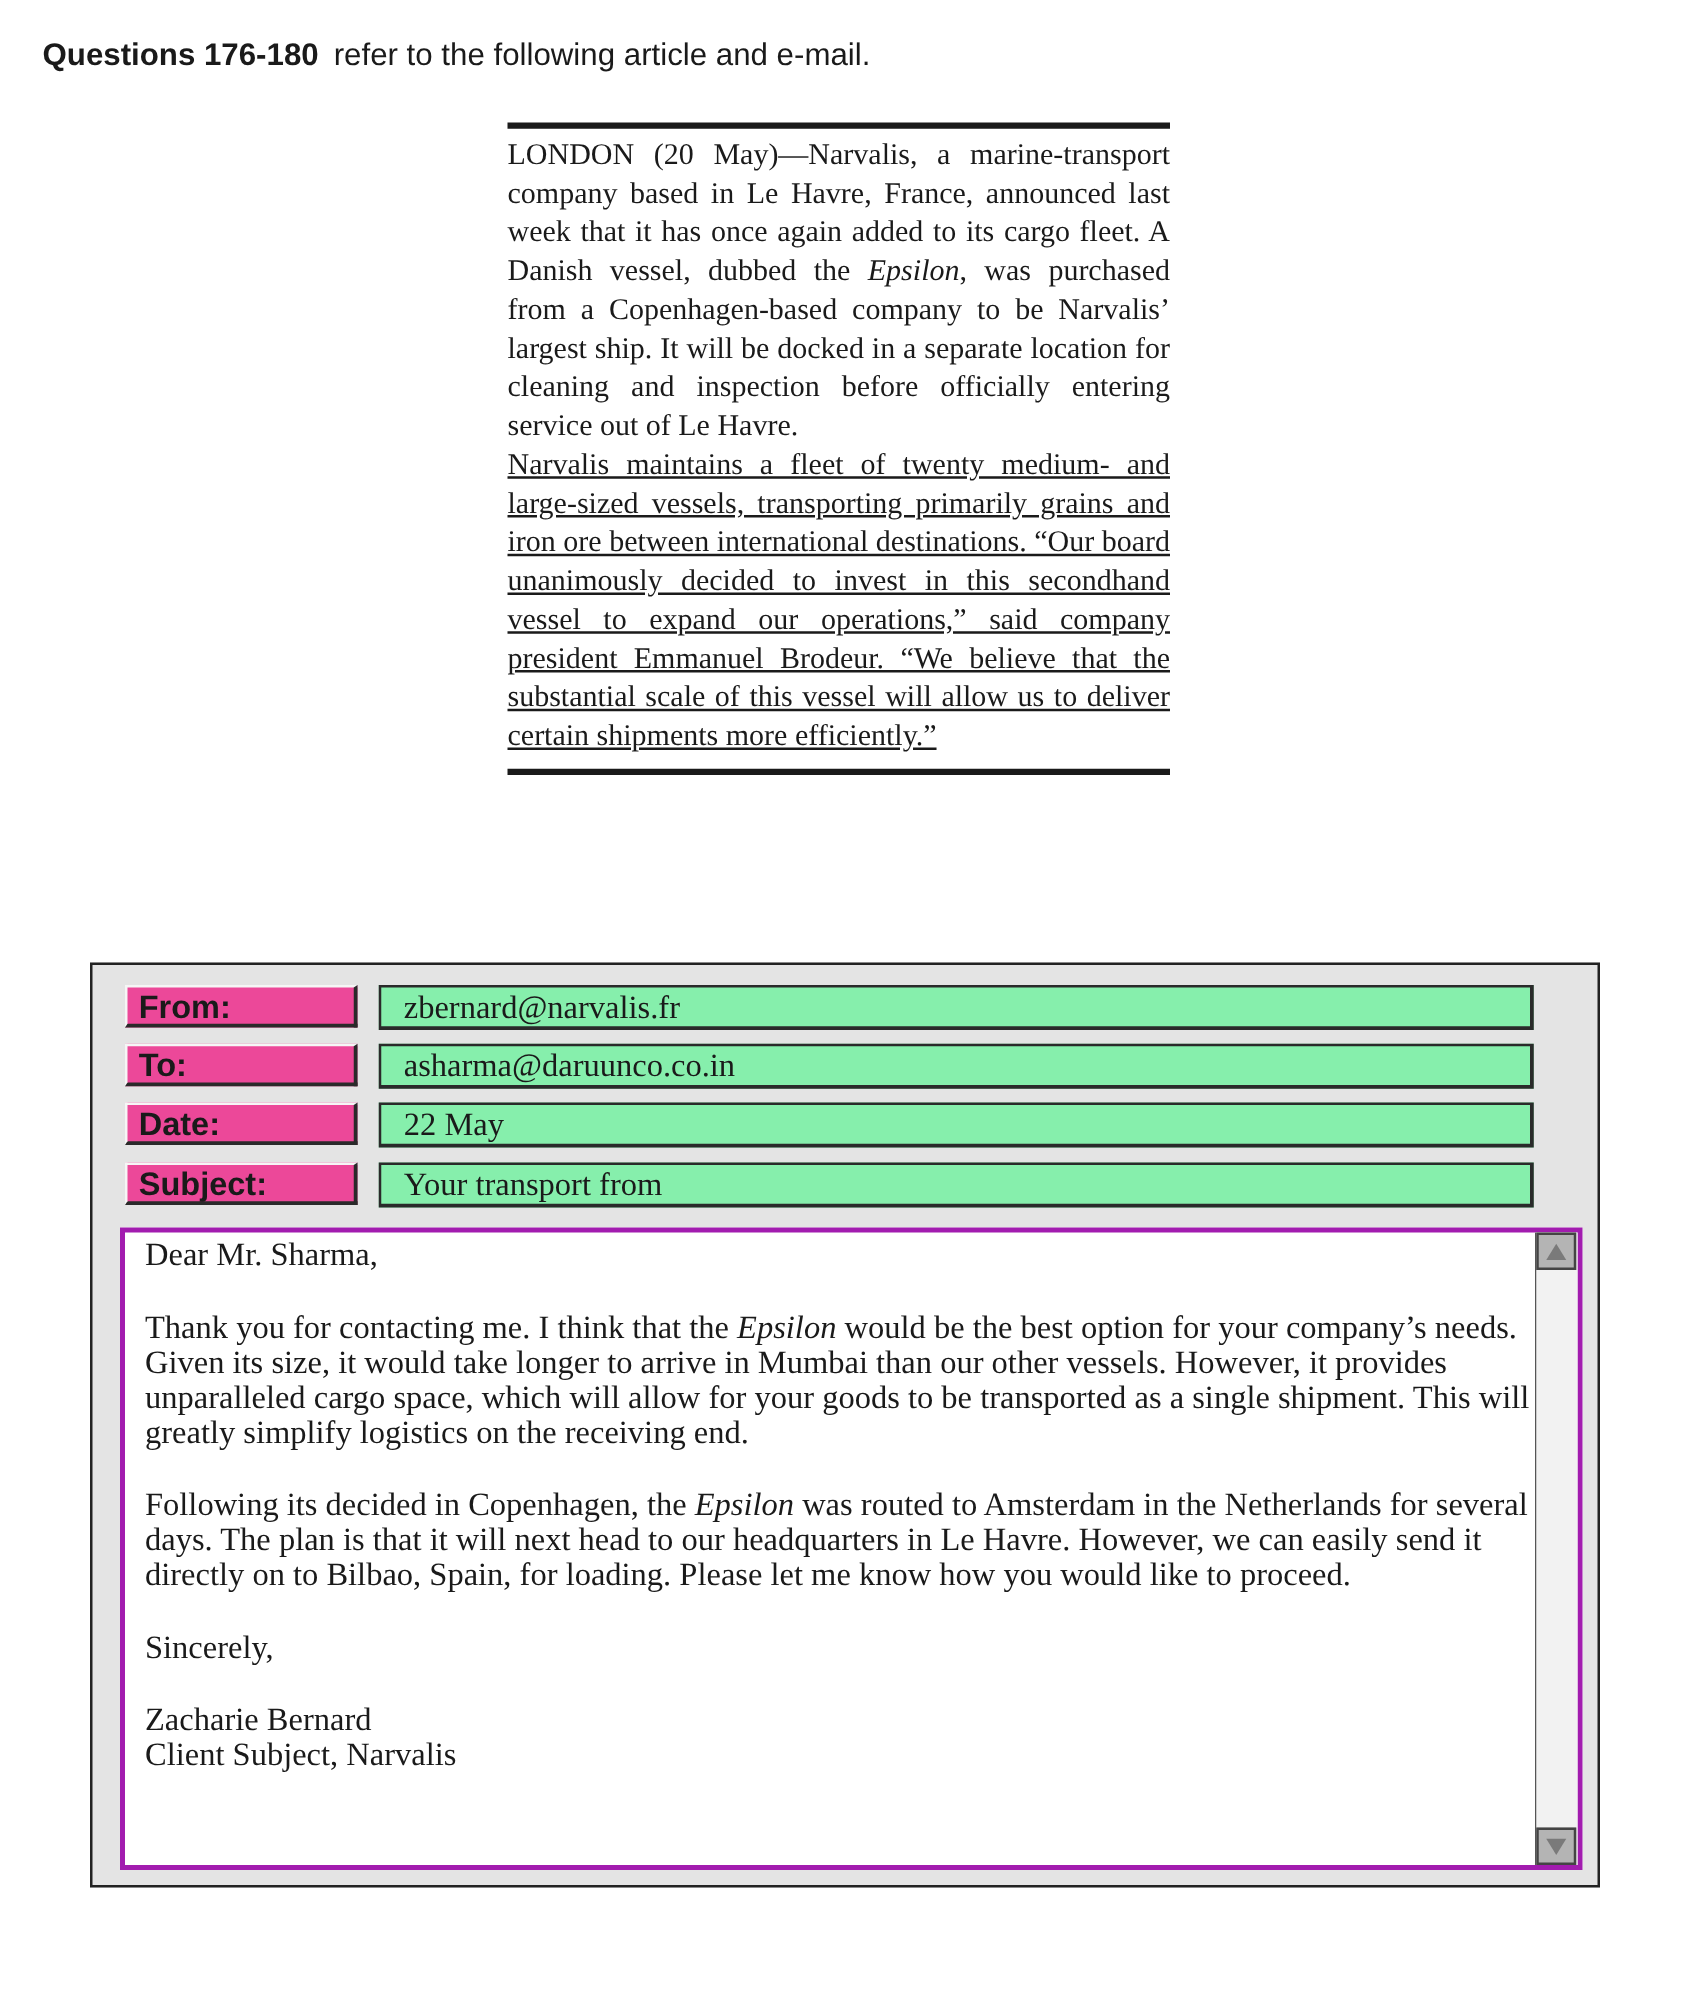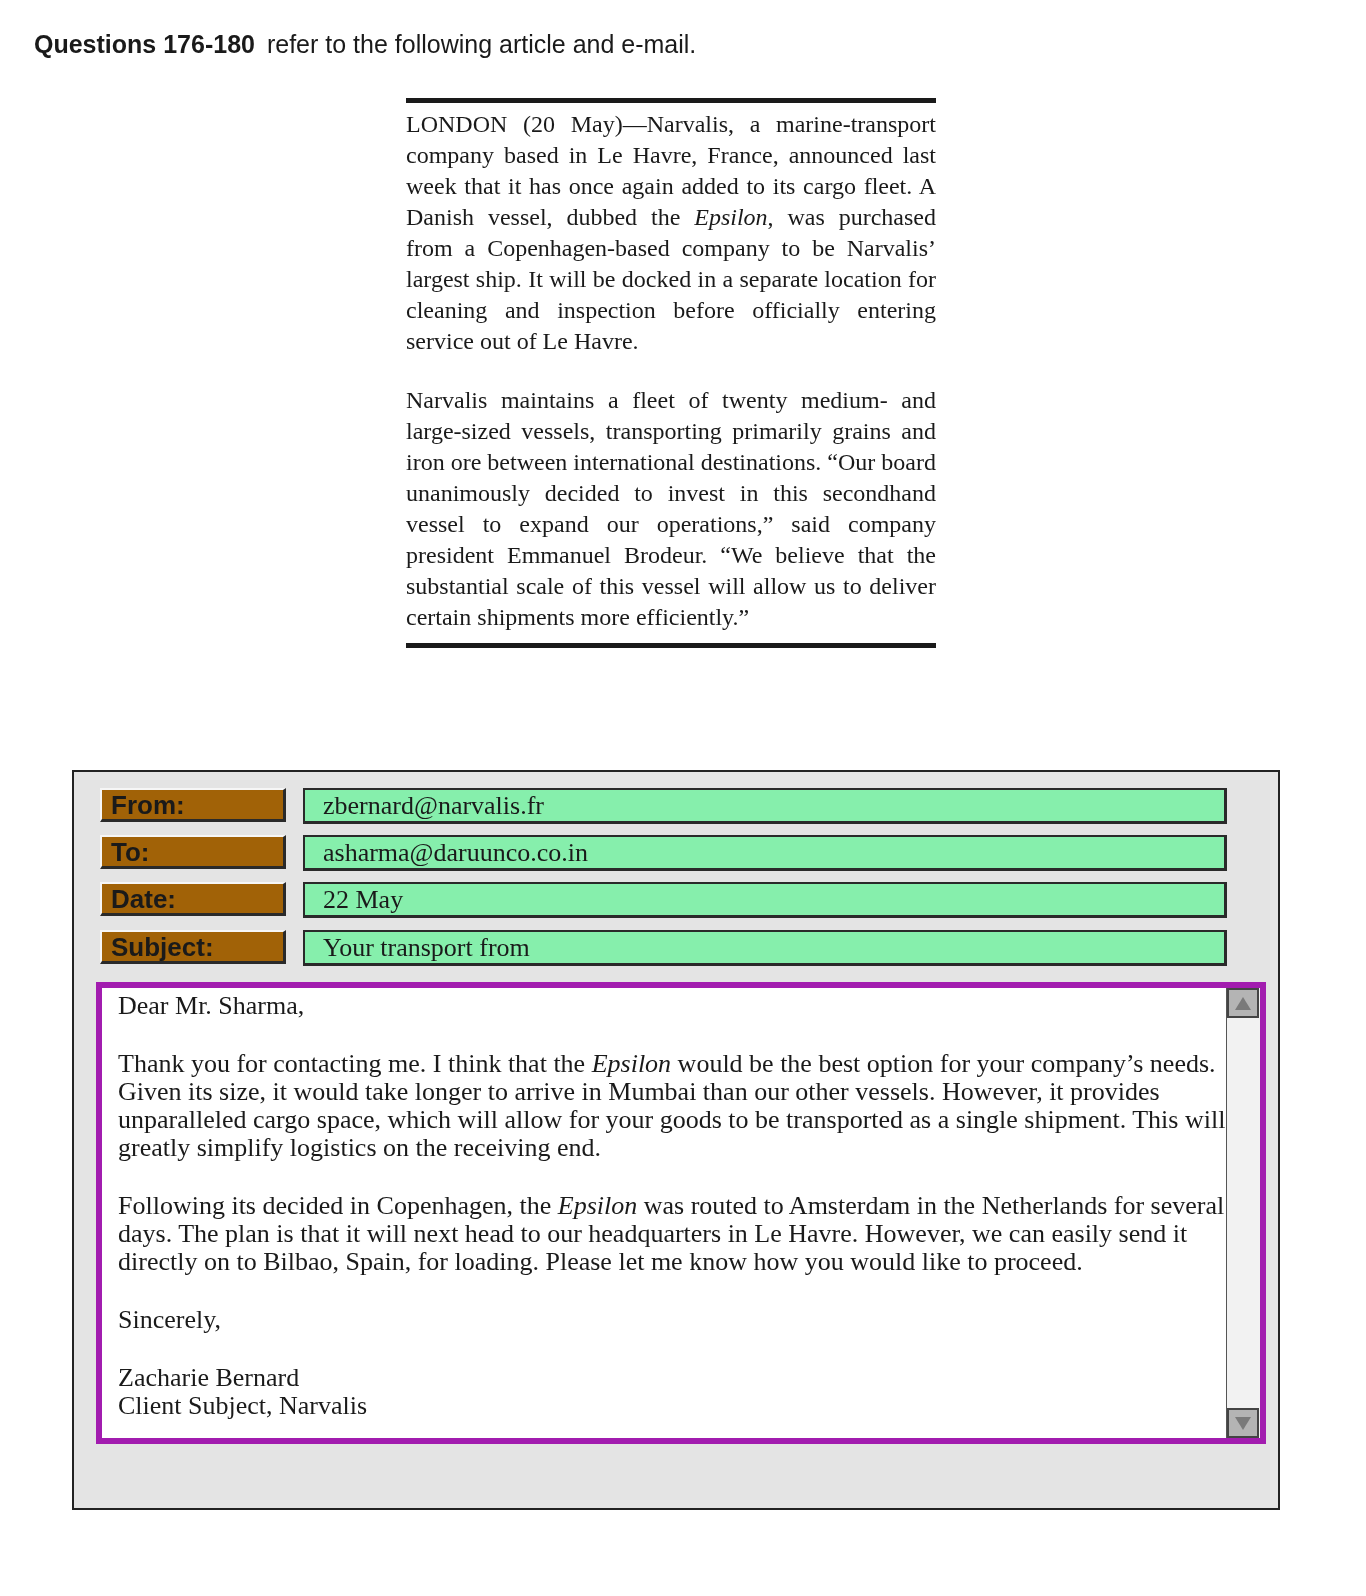--- a/index.html
+++ b/index.html
@@ -6,30 +6,30 @@
   body { width:1366px; height:1596px; position:relative; overflow:hidden; color:#1a1a1a; }
   .directions { position:absolute; left:34px; top:30px; font-family:"Liberation Sans", sans-serif; font-size:25px; white-space:nowrap; }
   .directions .qnum { font-weight:bold; }
   .directions .qtext { margin-left:12px; }
 
   .article { position:absolute; left:406px; top:98px; width:530px; }
   .article .rule { height:5px; background:#1a1a1a; }
   .article .rule.top { margin-bottom:6px; }
   .article .rule.bottom { margin-top:10px; }
   .article p { margin:0; font-family:"Liberation Serif", serif; font-size:24px; line-height:31px; text-align:justify; }
-  .article p + p { margin-top:28px; }
+  .article p + p { margin-top:0;text-decoration:underline; }
 
   .email { position:absolute; left:72px; top:770px; width:1208px; height:740px; background:#e4e4e4; border:2px solid #222; box-sizing:border-box; }
   .hdr-row { position:absolute; left:26px; height:38px; width:1130px; }
-  .hdr-label { position:absolute; left:0; top:0; width:186px; height:34px; background:#a16207;
+  .hdr-label { position:absolute; left:0; top:0; width:186px; height:34px; background:#ec4899;
     border-top:2px solid #f6f6f6; border-left:2px solid #f6f6f6; border-right:3px solid #2a2a2a; border-bottom:3px solid #2a2a2a;
     box-sizing:border-box; font-family:"Liberation Sans", sans-serif; font-weight:bold; font-size:26px; line-height:30px; padding-left:9px; }
   .hdr-value { position:absolute; left:203px; top:0; width:924px; height:36px; background:#86efac; border:2px solid #2a2a2a; border-bottom-width:3px; border-right-width:3px;
     box-sizing:border-box; font-family:"Liberation Serif", serif; font-size:26px; line-height:31px; padding-left:18px; }
-  .body-box { position:absolute; left:22px; top:210px; width:1170px; height:462px; background:#fff; border:6px solid #a21caf; box-sizing:border-box;padding-left:28px; }
+  .body-box { position:absolute; left:22px; top:210px; width:1170px; height:514px; background:#fff; border:4px solid #a21caf; box-sizing:border-box;padding-left:28px; }
   .body-text { position:absolute; left:16px; top:4px; width:1110px; font-family:"Liberation Serif", serif; font-size:26px; line-height:28px; }
   .body-text p { margin:0; }
   .body-text p.gap { margin-top:30px; }
   .scroll { position:absolute; right:0; top:0; width:34px; height:100%; background:#f2f2f2; border-left:1px solid #555; box-sizing:border-box; }
   .scroll-btn { position:absolute; left:0; width:32px; height:30px; background:#b4b4b4; border:2px solid #444; box-sizing:border-box; display:flex; align-items:center; justify-content:center; }
   .scroll-btn.up { top:0; }
   .scroll-btn.down { bottom:0; }
   .tri-up { width:0; height:0; border-left:8px solid transparent; border-right:8px solid transparent; border-bottom:13px solid #7a7a7a; }
   .tri-down { width:0; height:0; border-left:8px solid transparent; border-right:8px solid transparent; border-top:13px solid #7a7a7a; }
 </style>

